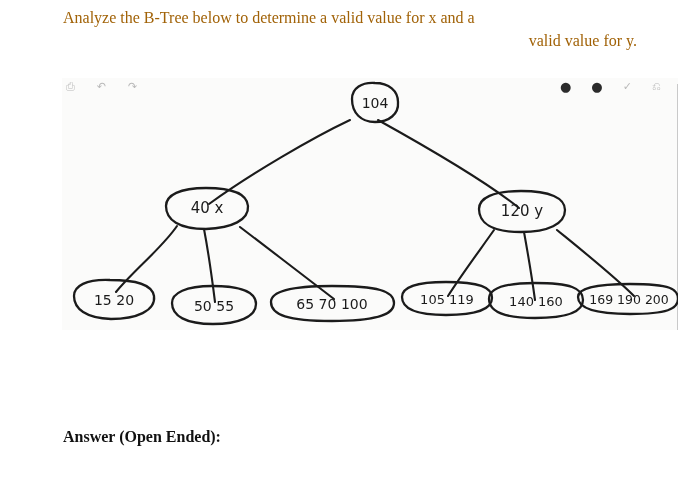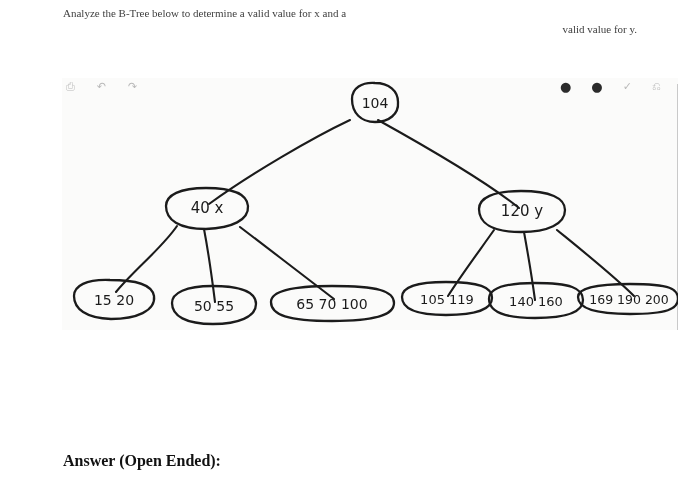--- a/index.html
+++ b/index.html
@@ -16,24 +16,24 @@
     color: #1a1a1a;
   }
 
   
   #question-prompt {
     position: absolute;
     left: 63px;
     top: 6px;
     width: 574px;
     font-family: "Liberation Serif", serif;
-    font-size: 11px;
+    font-size: 16px;
     line-height: 1.45;
     text-align: justify;
-    color: #404040;
+    color: #a16207;
   }
   #question-prompt .line2 { text-align: right; }
 
   
   #figure-panel {
     position: absolute;
     left: 62px;
     top: 78px;
     width: 616px;
     height: 252px;
@@ -79,21 +79,21 @@
   #tree-svg {
     position: absolute;
     left: 0;
     top: 0;
   }
 
   
   #answer-heading {
     position: absolute;
     left: 63px;
-    top: 452px;
+    top: 428px;
     font-family: "Liberation Serif", serif;
     font-weight: bold;
     font-size: 16px;
     color: #111111;
   }
 </style>
 </head>
 <body>
 
 <div id="question-prompt">

